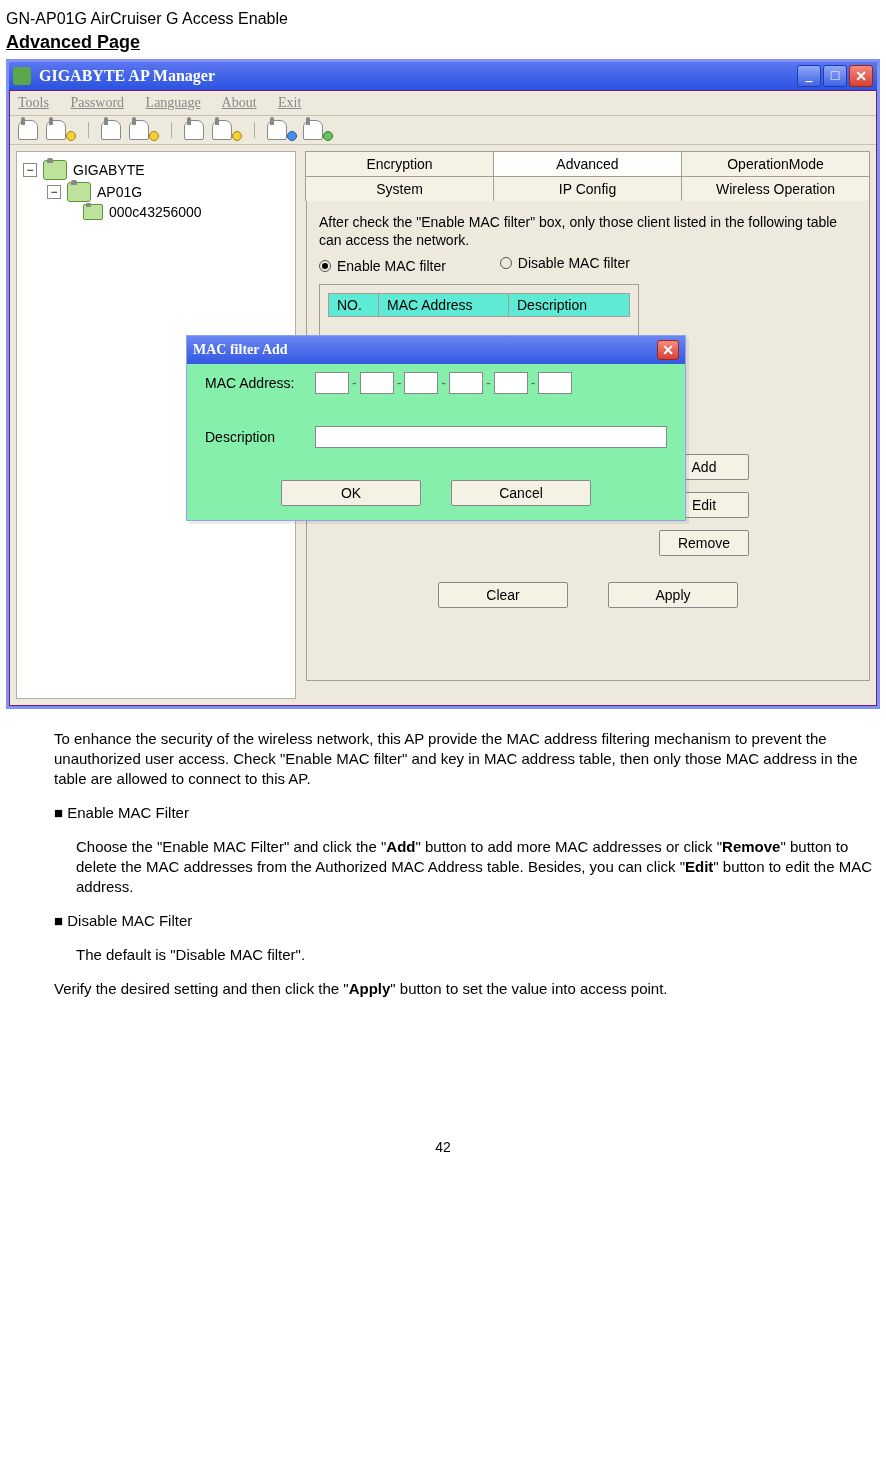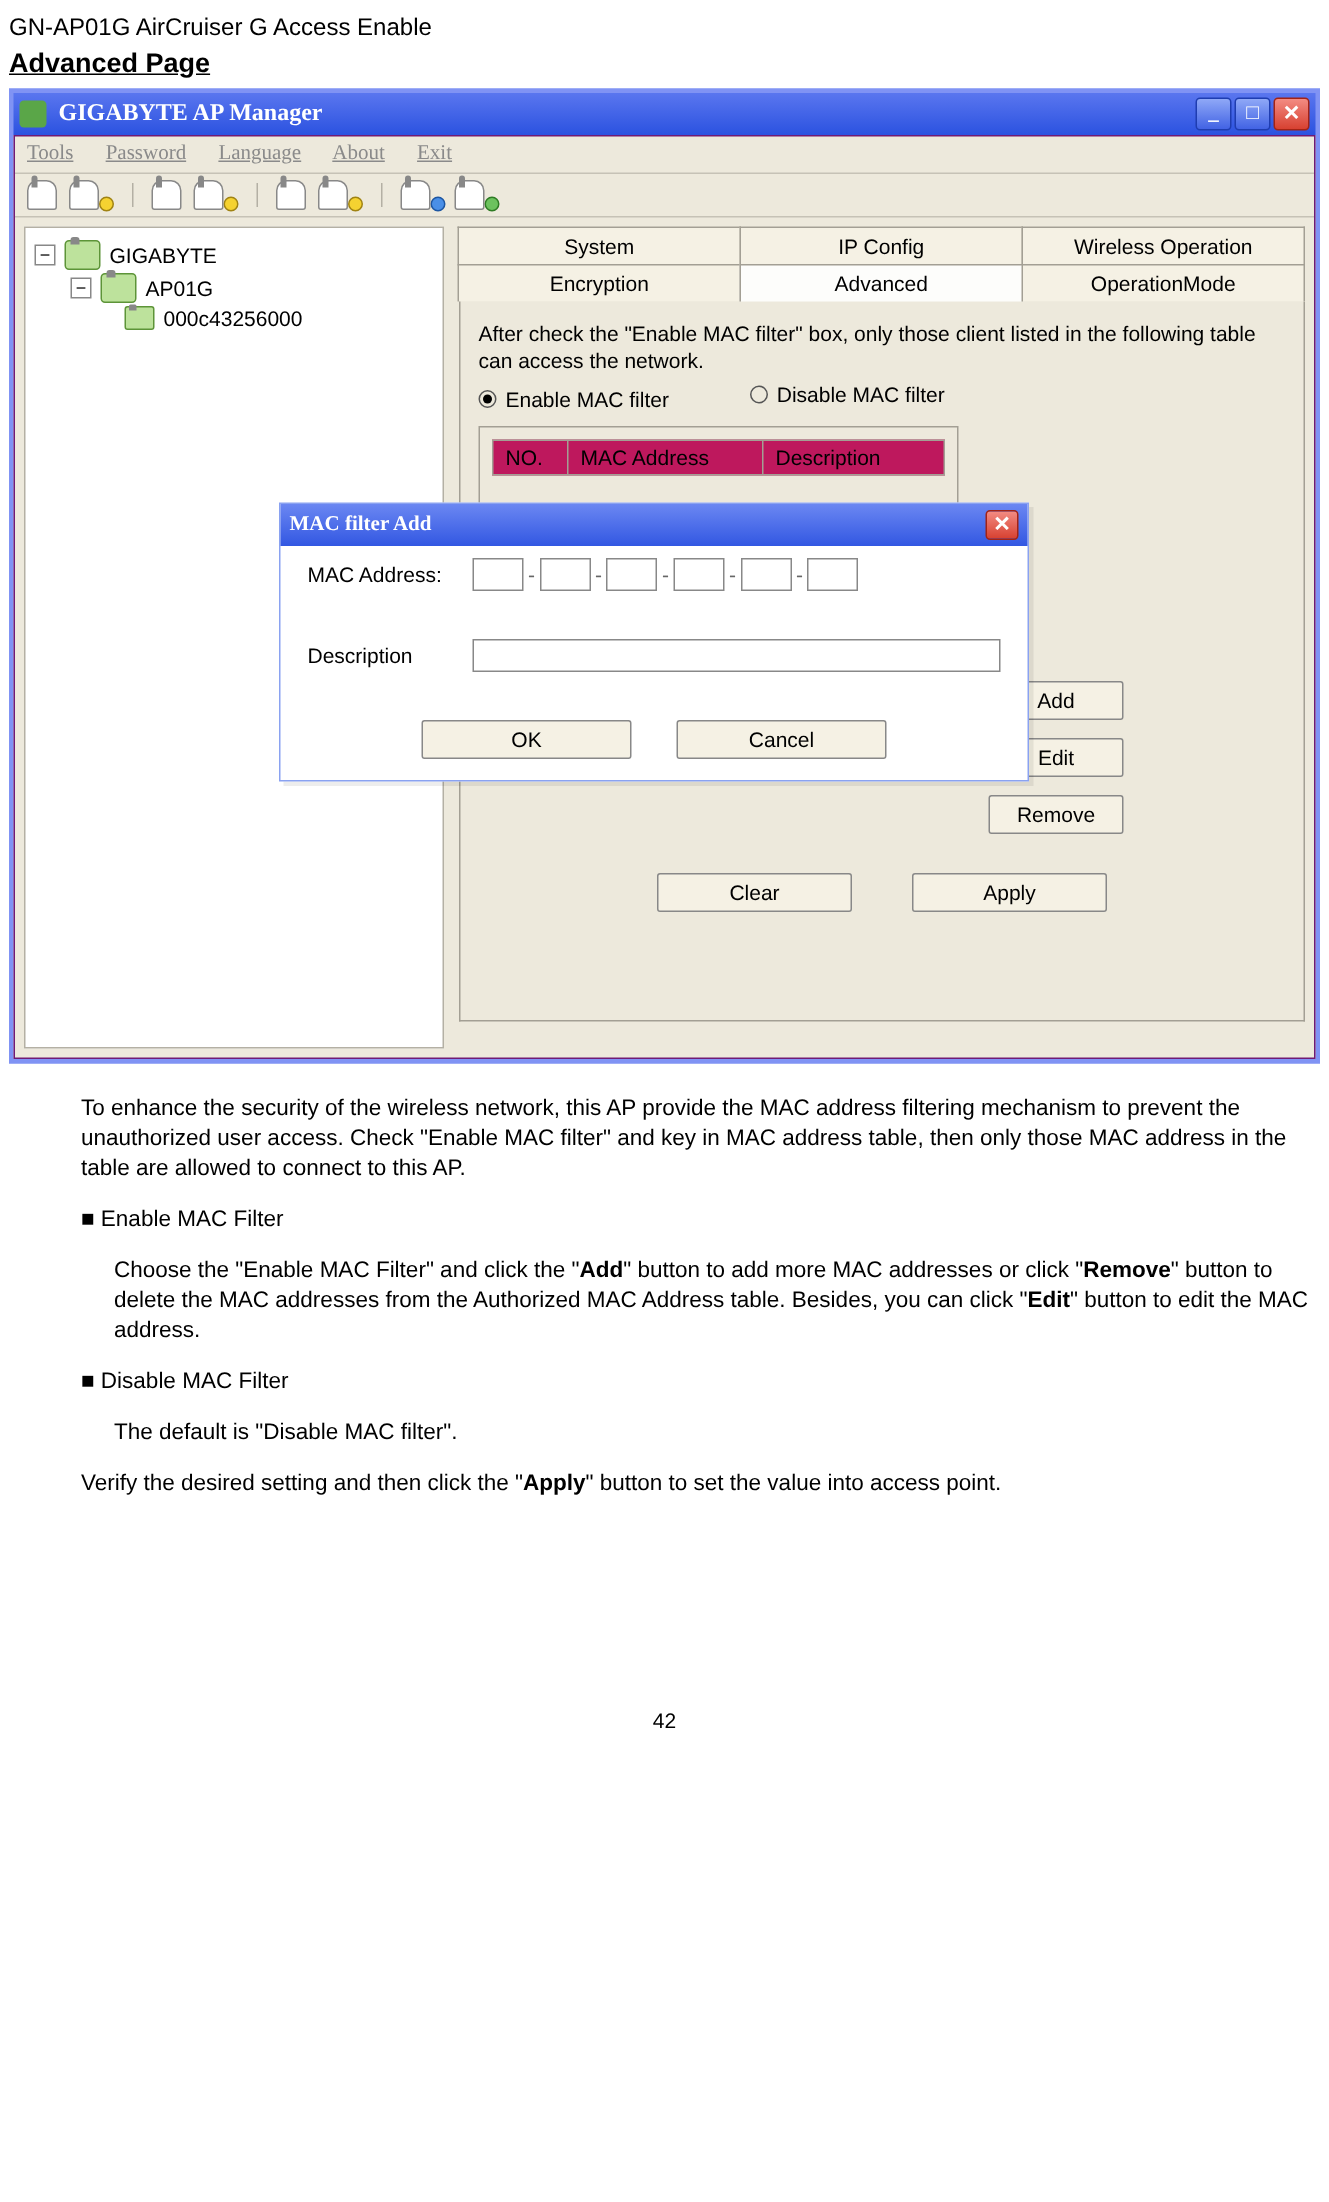--- a/index.html
+++ b/index.html
@@ -132,33 +132,33 @@
       border:1px solid #a39f94;border-top:none;
       background:#ede9dc;padding:12px;min-height:480px;position:relative;
     }
     .hint-text{font-size:14px;line-height:18px;margin-bottom:6px;}
     .radio-row{font-size:14px;margin-bottom:10px;}
     .radio{display:inline-flex;align-items:center;margin-right:50px;}
     .radio-dot{width:12px;height:12px;border:1px solid #555;border-radius:50%;margin-right:6px;display:inline-flex;align-items:center;justify-content:center;}
     .radio-dot.checked::after{content:"";width:6px;height:6px;background:#000;border-radius:50%;}
     .mac-table-area{display:flex;align-items:flex-start;}
     .mac-table-frame{border:1px solid #a39f94;padding:8px 8px 120px;width:320px;}
-    .mac-table-head{display:flex;background:#be185d;border:1px solid #a39f94;}
+    .mac-table-head{display:flex;background:#5eead4;border:1px solid #a39f94;}
     .mth{border-right:1px solid #a39f94;padding:3px 8px;}
     .right-buttons{margin-left:20px;margin-top:170px;}
     .win-btn{
       width:90px;padding:4px 0;background:#f5f1e4;border:1px solid #888;
       display:block;margin-bottom:12px;text-align:center;border-radius:2px;
     }
     .bottom-buttons{display:flex;justify-content:center;gap:40px;margin-top:14px;}
     .bottom-buttons .win-btn{display:inline-block;width:130px;margin-bottom:0;}
     
     .dialog{
       position:absolute;left:-110px;top:190px;width:500px;
-      background:#ffffff;border:1px solid #8aa2f1;
+      background:#86efac;border:1px solid #8aa2f1;
       box-shadow:3px 3px 0 rgba(0,0,0,.07);
       z-index:10;
     }
     .dlg-titlebar{
       background:linear-gradient(#6b87f2,#3257e2);
       color:#fff;font-weight:bold;font-family:serif;padding:4px 6px;
       display:flex;align-items:center;
     }
     .dlg-titlebar .title{flex:1;}
     .dlg-close{width:22px;height:20px;background:linear-gradient(#f38b82,#d74131);border:1px solid #a32315;border-radius:3px;color:#fff;display:flex;align-items:center;justify-content:center;font-weight:bold;}
@@ -257,28 +257,28 @@
           <span>AP01G</span>
         </div>
         <div class="tree-node ind2">
           <span class="tree-leaf-icon"></span>
           <span>000c43256000</span>
         </div>
       </div>
 
       <div class="right-pane">
         <div class="tab-row">
+          <div class="tab row2">Encryption</div>
+          <div class="tab row2 active">Advanced</div>
+          <div class="tab row2">OperationMode</div>
+        </div>
+        <div class="tab-row">
           <div class="tab row1">System</div>
           <div class="tab row1">IP Config</div>
           <div class="tab row1">Wireless Operation</div>
-        </div>
-        <div class="tab-row">
-          <div class="tab row2">Encryption</div>
-          <div class="tab row2 active">Advanced</div>
-          <div class="tab row2">OperationMode</div>
         </div>
 
         <div class="tab-content">
           <div class="hint-text">After check the "Enable MAC filter" box, only those client listed in the following table can access the network.</div>
           <div class="radio-row">
             <span class="radio">
               <span class="radio-dot checked"></span>
               <span>Enable MAC filter</span>
             </span>
             <span class="radio">

